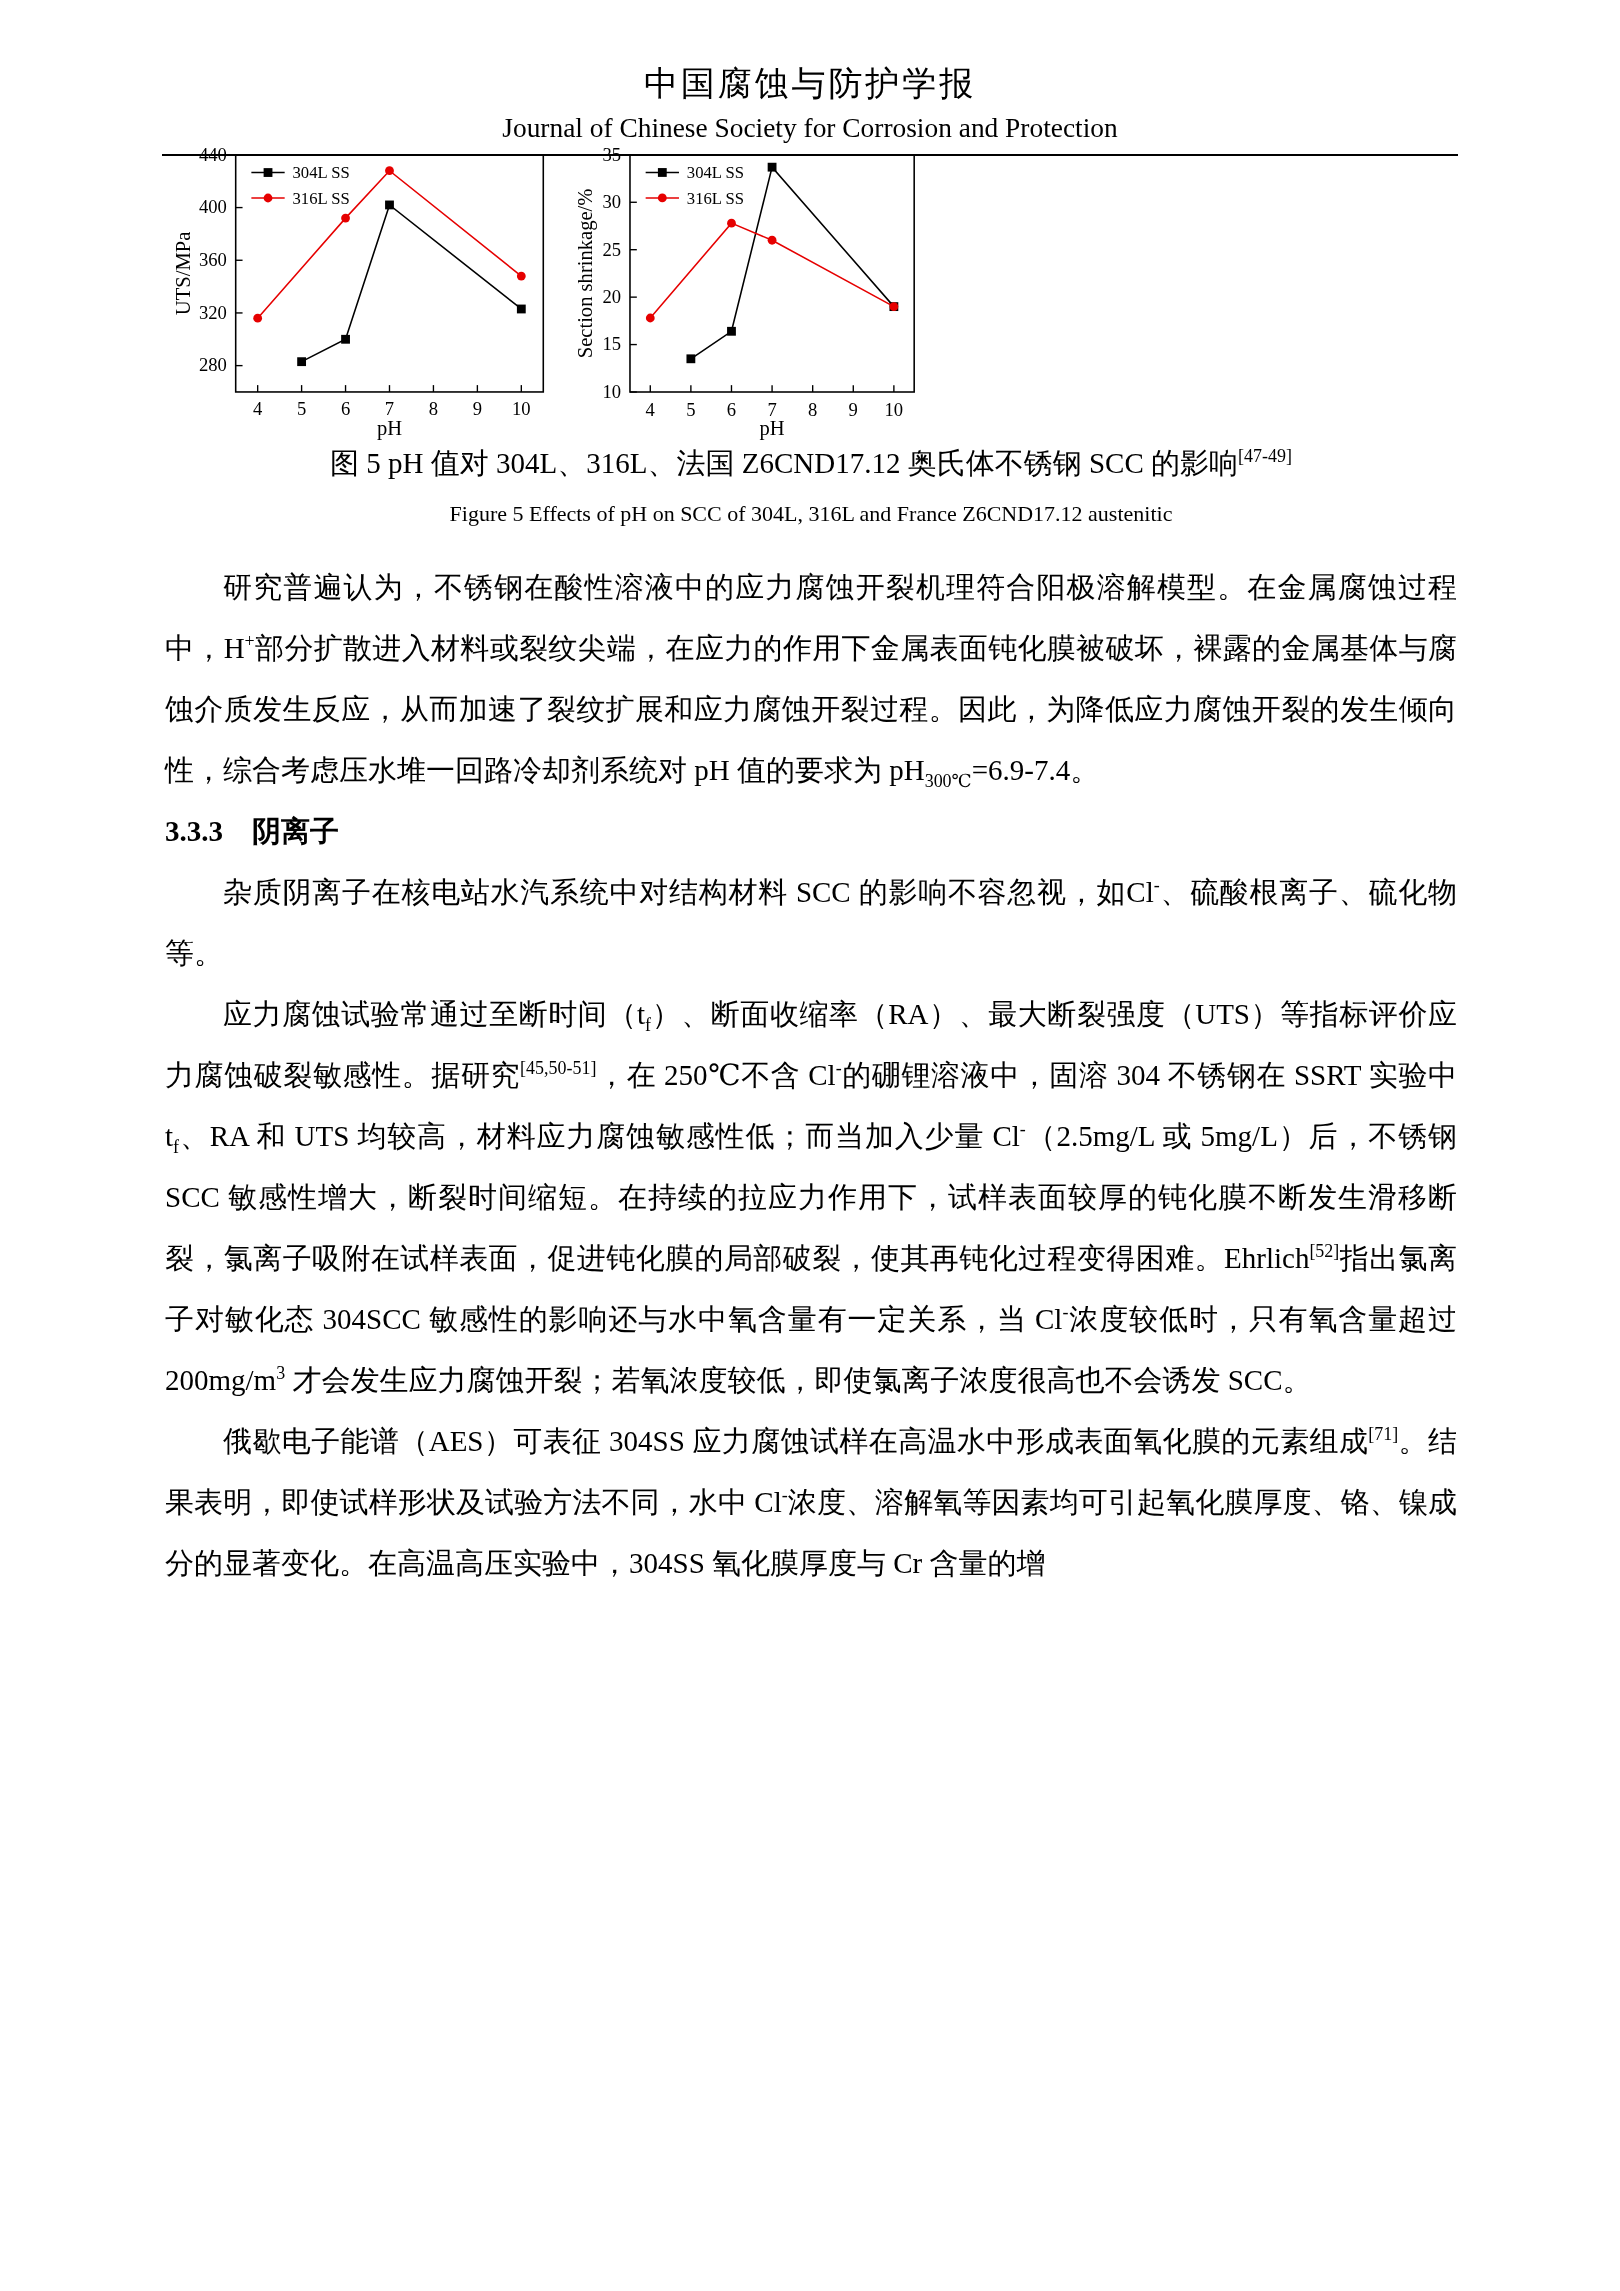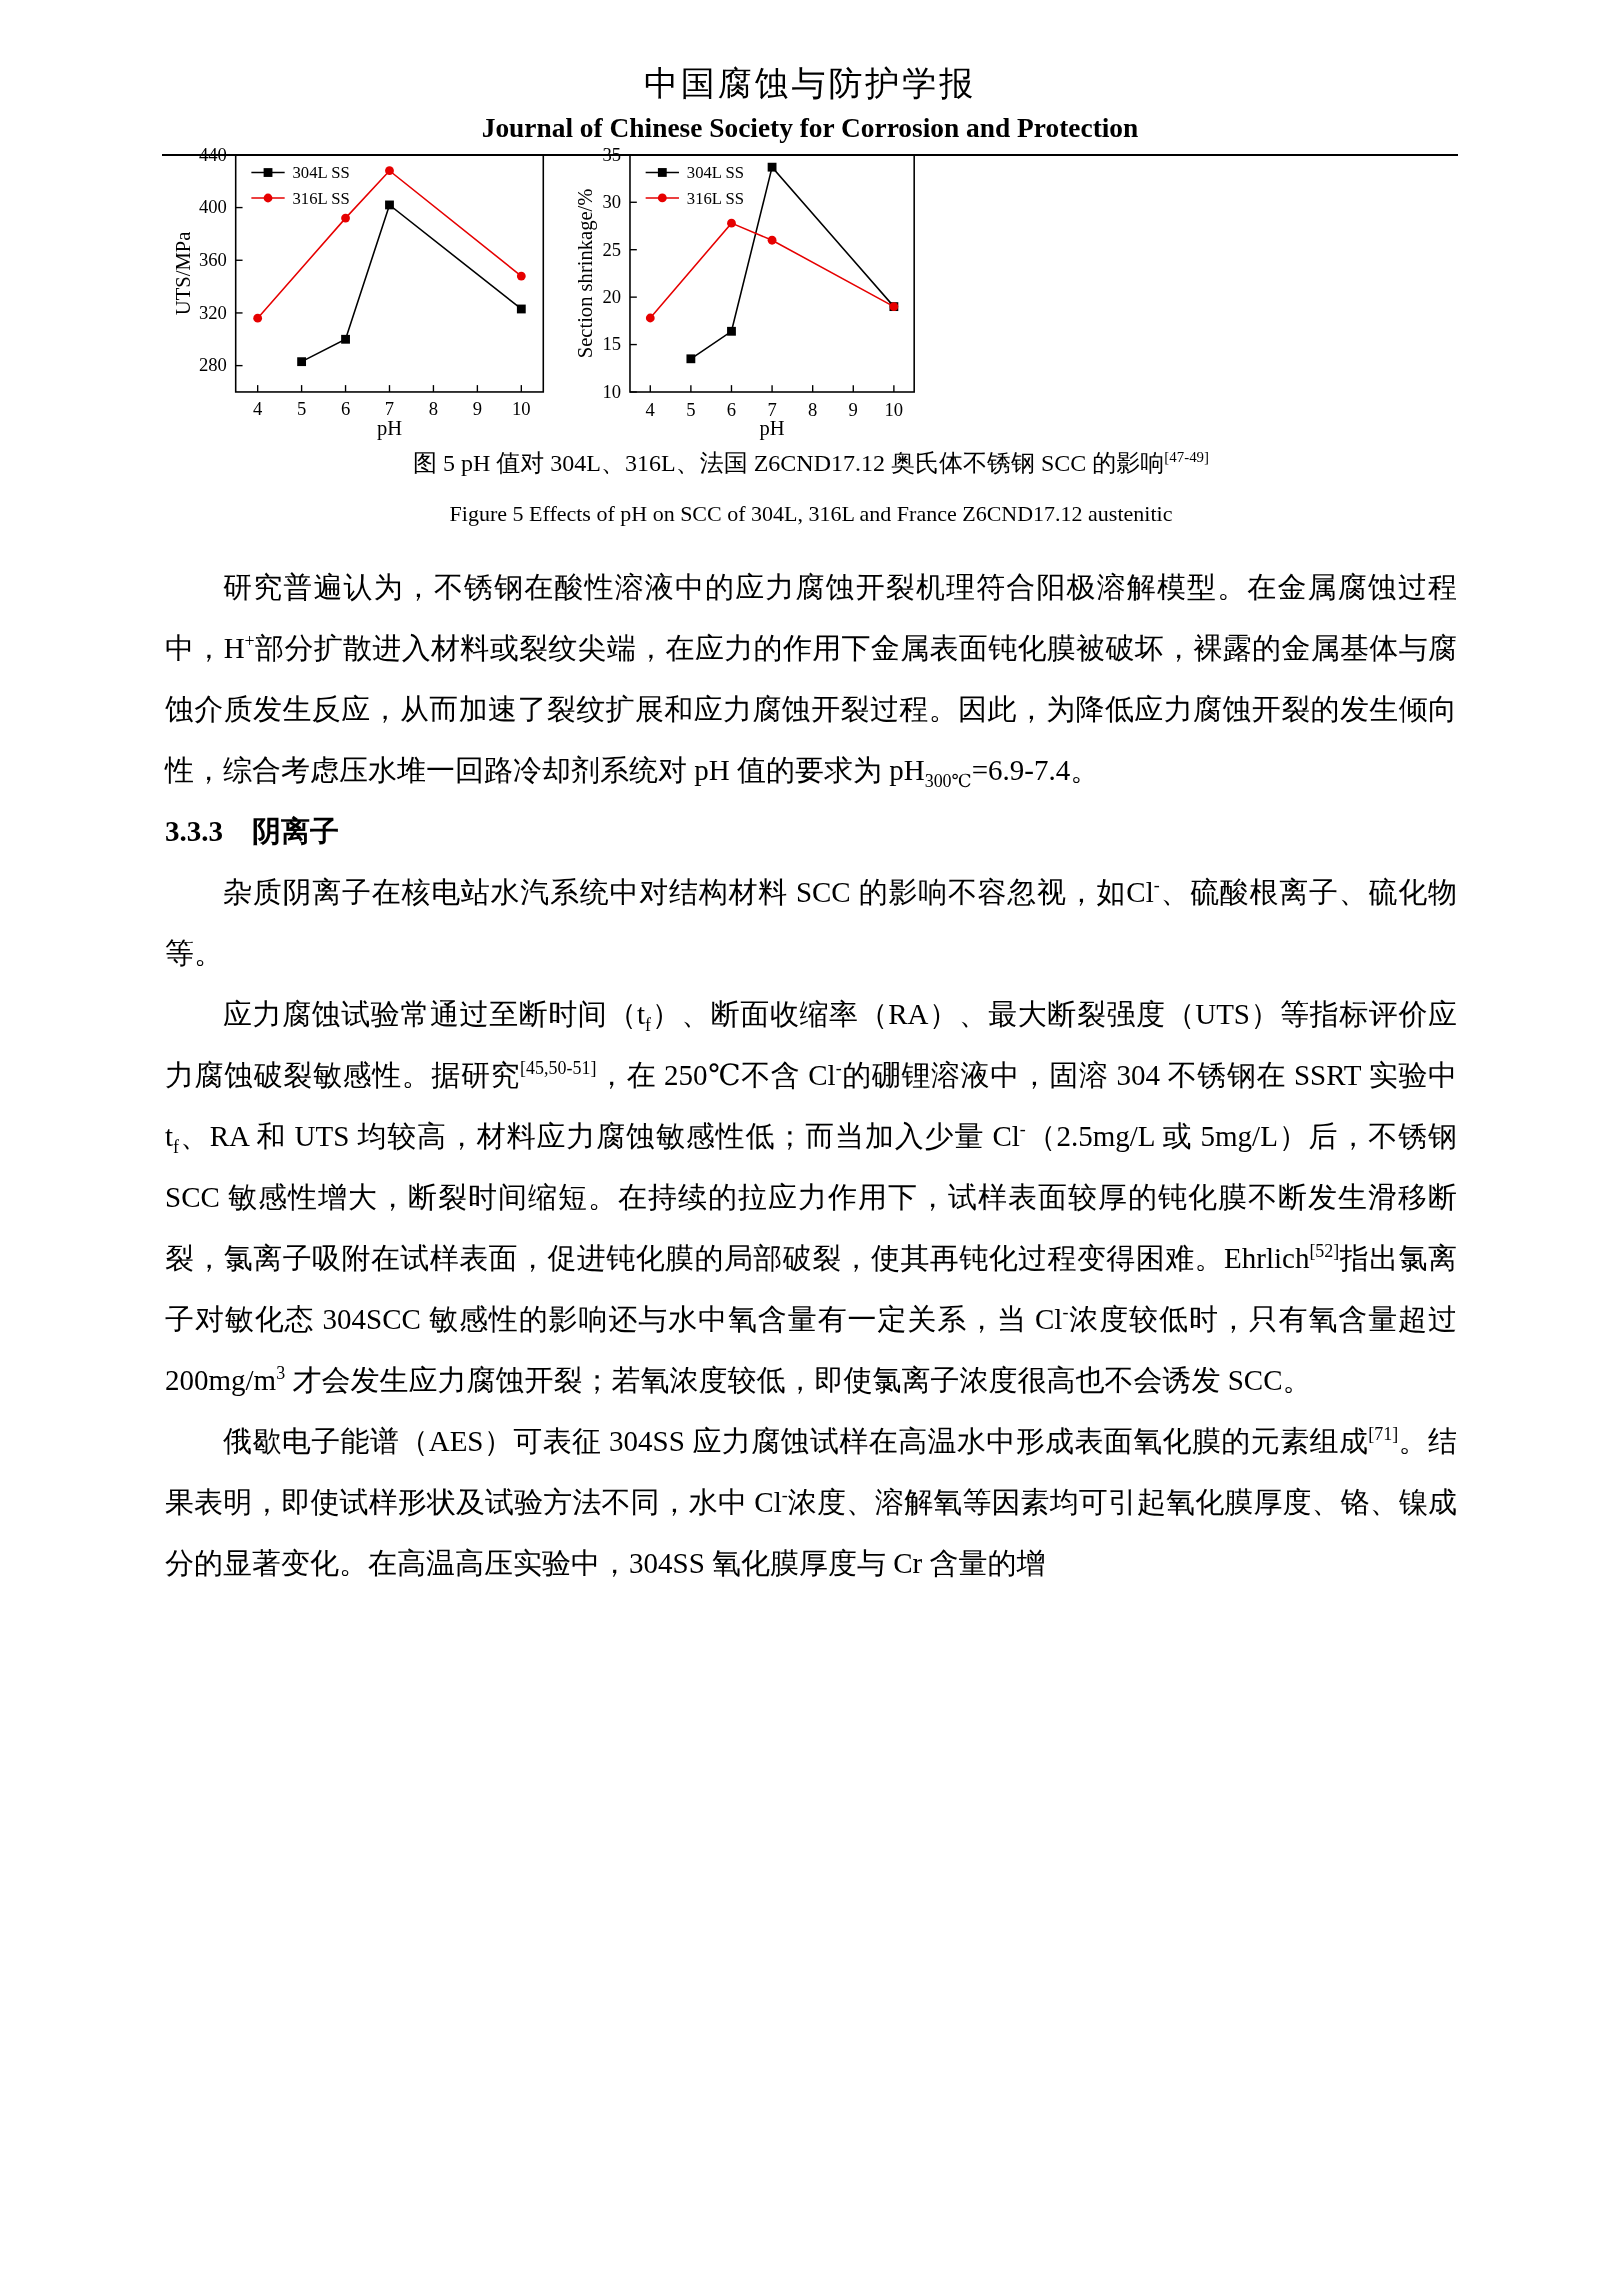--- a/index.html
+++ b/index.html
@@ -4,27 +4,27 @@
 <style>
   * { margin:0; padding:0; box-sizing:border-box; }
   html,body { background:#ffffff; }
   body {
     width:1620px; height:2292px; position:relative;
     font-family:"Liberation Serif","DejaVu Serif",serif;
     color:#000;
   }
   .page-header { position:absolute; top:61px; left:0; width:1620px; text-align:center; }
   .journal-title-zh { font-size:34px; letter-spacing:2.9px; font-weight:500; }
-  .journal-title-en { font-size:27.4px; margin-top:5.9px;font-weight:bold; }
+  .journal-title-en { font-size:27.4px; margin-top:5.9px; }
   .header-rule { width:1296px; margin:9.8px auto 0 auto; border-top:2px solid #000; }
 
   .charts { position:absolute; top:147px; left:173px; display:flex; gap:17.6px; align-items:flex-start; }
 
   .figure-captions { position:absolute; top:443px; left:165px; width:1292px; text-align:center; }
-  .caption-zh { font-size:24px; line-height:41px; }
+  .caption-zh { font-size:29px; line-height:41px; }
   .caption-en { font-size:22px; line-height:41px; margin-top:9px; }
 
   .body-text { position:absolute; top:557px; left:165px; width:1292px;
     font-size:29px; line-height:61px; text-align:justify; }
   .body-text p { text-indent:2em; }
   .section-heading { font-size:29px; font-weight:bold; line-height:61px; }
   sup { font-size:0.62em; vertical-align:super; line-height:0; }
   sub { font-size:0.62em; vertical-align:sub; line-height:0; }
 </style>
 </head>

